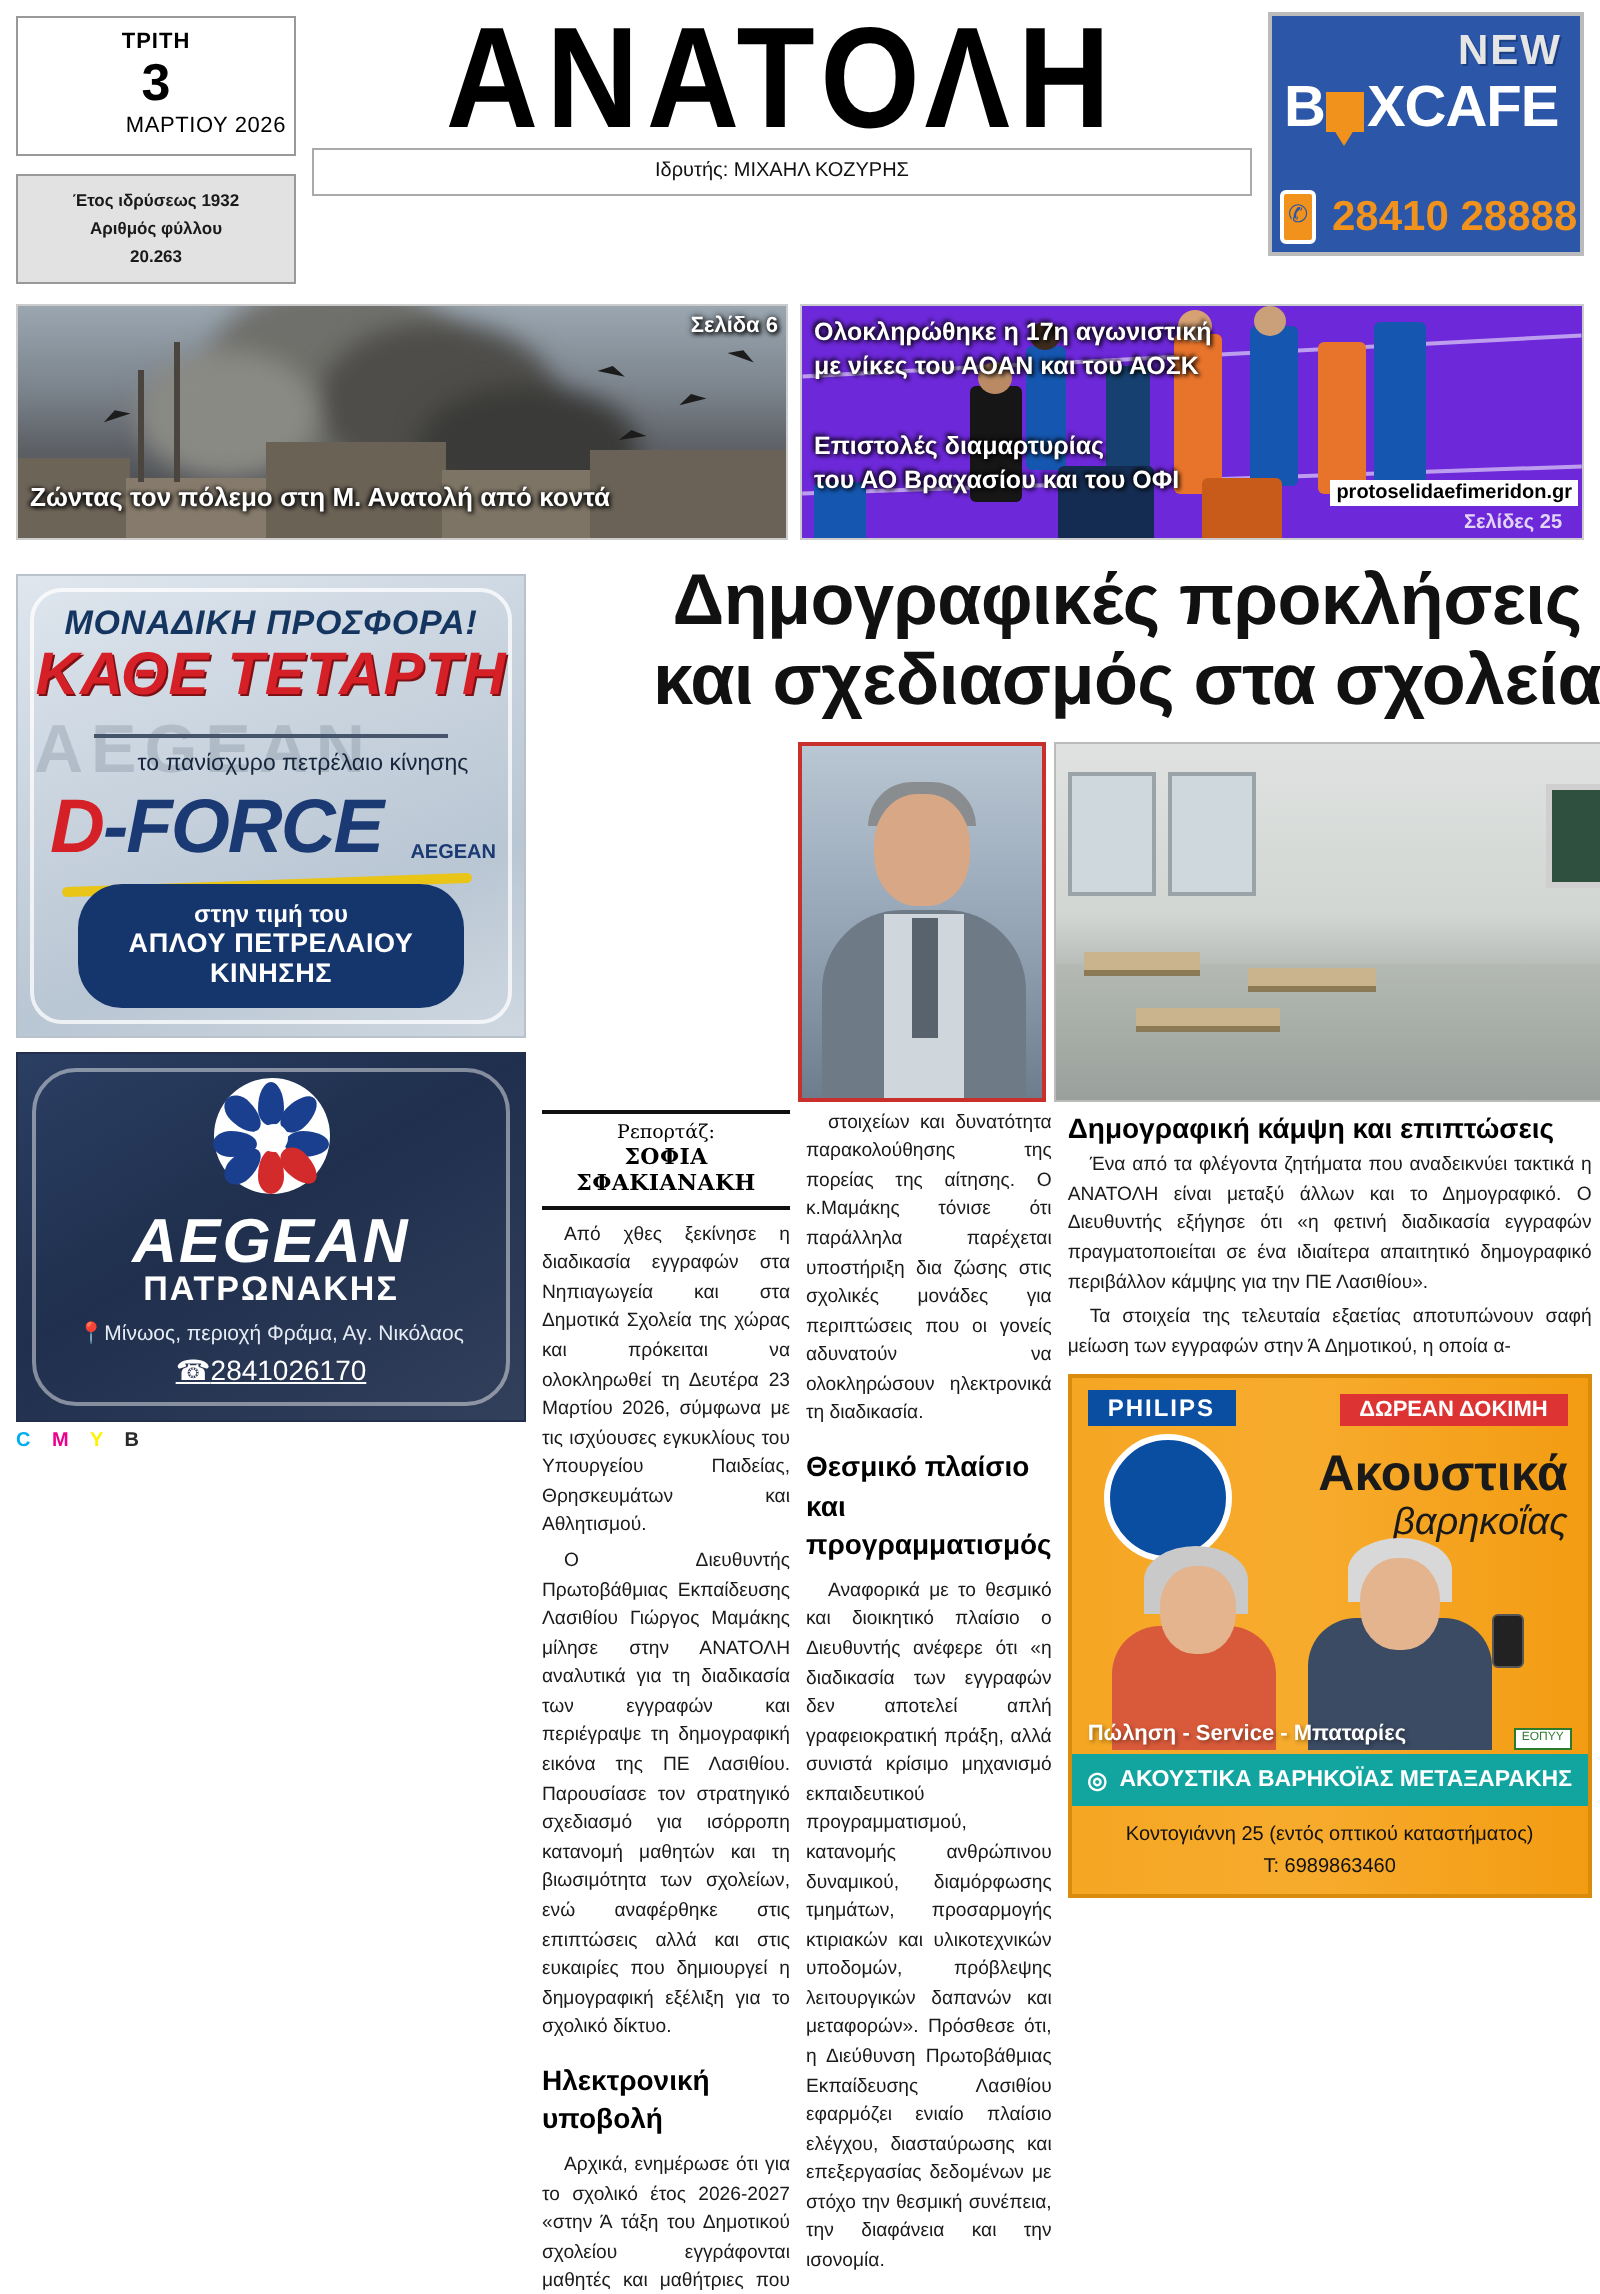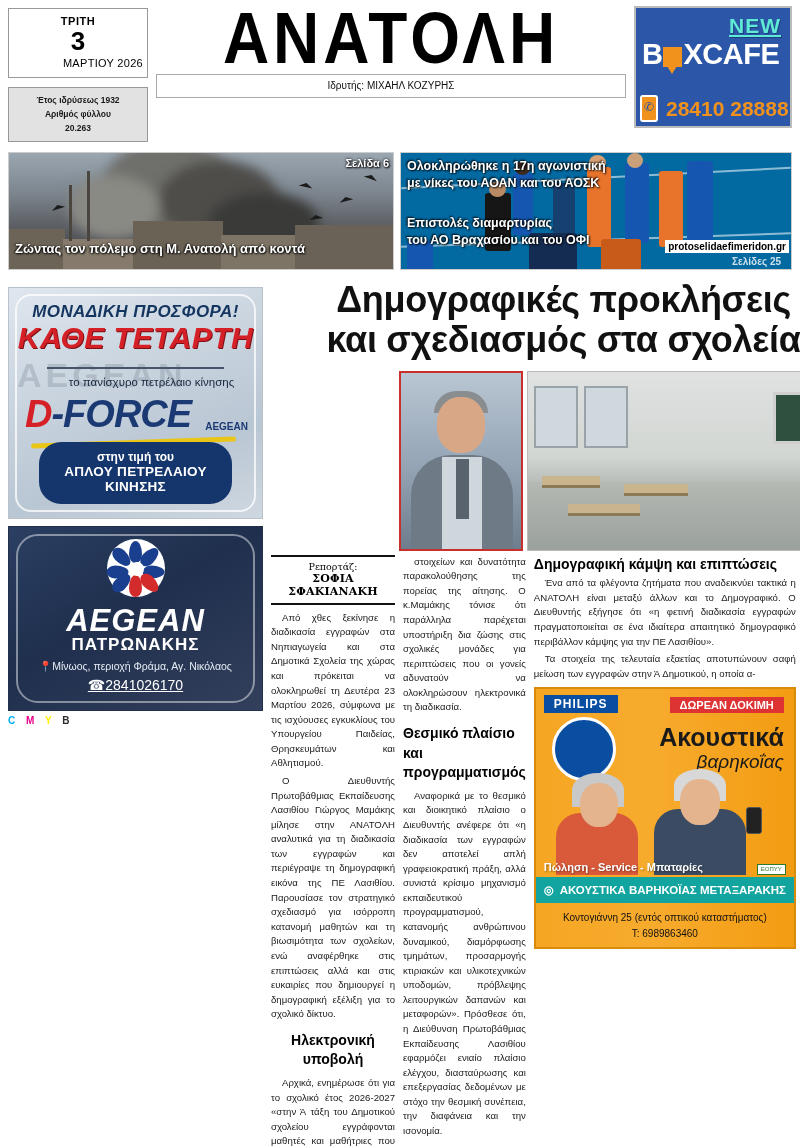--- a/index.html
+++ b/index.html
@@ -45,25 +45,24 @@
     margin:7px auto 0; border:1px solid #aaa; width:100%;
     font-family:"Liberation Sans", sans-serif; font-size:10px;
     padding:5px 0 6px; color:#111;
   }
 
   .boxcafe {
     width:158px; flex:0 0 158px; height:122px; position:relative;
     background:#2c56a8; border:2px solid #bbb; overflow:hidden;
   }
   .bc-new {
-    position:absolute; right:9px; top:6px; color:#5eead4;
+    position:absolute; right:9px; top:6px; color:#e5e5e5;
     font-family:"Liberation Sans", sans-serif; font-weight:bold;
     font-size:21px; letter-spacing:1px;
     text-shadow: 1px 1px 0 #1a3e80;
-    text-decoration: underline;
   }
   .bc-word {
     position:absolute; left:6px; top:30px; right:4px;
     color:#fff; font-family:"Liberation Sans", sans-serif;
     font-weight:bold; font-size:29px; letter-spacing:-.5px;
     white-space:nowrap;
   }
   .bc-box-glyph {
     display:inline-block; width:19px; height:20px; background:#f0921c;
     position:relative; vertical-align:-3px; margin:0 1px;
@@ -105,21 +104,21 @@
     position:absolute; right:4px; top:4px; color:#fff; font-weight:bold;
     font-family:"Liberation Sans", sans-serif; font-size:11px;
     text-shadow:0 0 3px #000, 1px 1px 2px #000;
   }
   .ban-war .cap {
     position:absolute; left:6px; bottom:13px; color:#fff; font-weight:bold;
     font-family:"Liberation Sans", sans-serif; font-size:13px;
     text-shadow: 1px 1px 2px #000, -1px 0 2px #000;
   }
 
-  .ban-sport { flex:1; background:#0369a1; position:relative; }
+  .ban-sport { flex:1; background:#6d28d9; position:relative; }
   .pitch-line { position:absolute; background:rgba(255,255,255,.55); }
   .player { position:absolute; border-radius:3px; }
   .sp-head1, .sp-head2 {
     position:absolute; left:6px; color:#fff; font-weight:bold;
     font-family:"Liberation Sans", sans-serif; font-size:12.5px; line-height:1.35;
     text-shadow:1px 1px 2px #000, -1px -1px 2px #000;
   }
   .sp-head1 { top:5px; }
   .sp-head2 { top:62px; }
   .wmark {
@@ -508,21 +507,21 @@
 
         <div class="col col-1">
           <div class="byline-box">
             <div class="byline-lbl">Ρεπορτάζ:</div>
             <div class="byline-name">ΣΟΦΙΑ ΣΦΑΚΙΑΝΑΚΗ</div>
           </div>
           <div class="body-txt">
             <p>Από χθες ξεκίνησε η διαδικασία εγγραφών στα Νηπιαγωγεία και στα Δημοτικά Σχολεία της χώρας και πρόκειται να ολοκληρωθεί τη Δευτέρα 23 Μαρτίου 2026, σύμφωνα με τις ισχύουσες εγκυκλίους του Υπουργείου Παιδείας, Θρησκευμάτων και Αθλητισμού.</p>
             <p>Ο Διευθυντής Πρωτοβάθμιας Εκπαίδευσης Λασιθίου Γιώργος Μαμάκης μίλησε στην ΑΝΑΤΟΛΗ αναλυτικά για τη διαδικασία των εγγραφών και περιέγραψε τη δημογραφική εικόνα της ΠΕ Λασιθίου. Παρουσίασε τον στρατηγικό σχεδιασμό για ισόρροπη κατανομή μαθητών και τη βιωσιμότητα των σχολείων, ενώ αναφέρθηκε στις επιπτώσεις αλλά και στις ευκαιρίες που δημιουργεί η δημογραφική εξέλιξη για το σχολικό δίκτυο.</p>
           </div>
-          <div class="subhead" style="white-space:pre-line;text-align:center;">Ηλεκτρονική
+          <div class="subhead" style="white-space:pre-line;">Ηλεκτρονική
 υποβολή</div>
           <div class="body-txt">
             <p>Αρχικά, ενημέρωσε ότι για το σχολικό έτος 2026-2027 «στην Ά τάξη του Δημοτικού σχολείου εγγράφονται μαθητές και μαθήτριες που συμπληρώνουν έως 31 Δεκεμβρίου 2026 την ηλικία των τεσσάρων ετών, δηλαδή παιδιά γεννημένα το 2022». Η υποβολή των αιτήσεων πραγματοποιείται κατά κύριο λόγο ηλεκτρονικά μέσω της Ενιαίας Ψηφιακής Πύλης gov.gr με δια-λειτουργικότητα συστημάτων, αυτοματοποιημένο έλεγχο</p>
           </div>
         </div>
 
         <div class="col">
           <div class="body-txt" style="margin-top:0;">
             <p>στοιχείων και δυνατότητα παρακολούθησης της πορείας της αίτησης. Ο κ.Μαμάκης τόνισε ότι παράλληλα παρέχεται υποστήριξη δια ζώσης στις σχολικές μονάδες για περιπτώσεις που οι γονείς αδυνατούν να ολοκληρώσουν ηλεκτρονικά τη διαδικασία.</p>
           </div>

